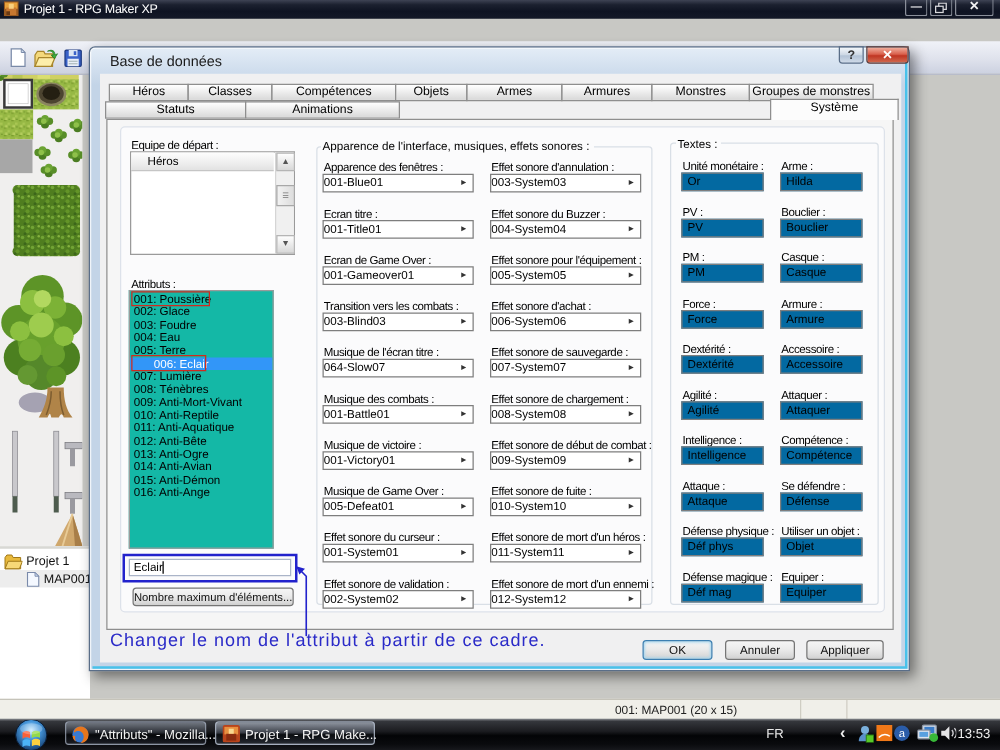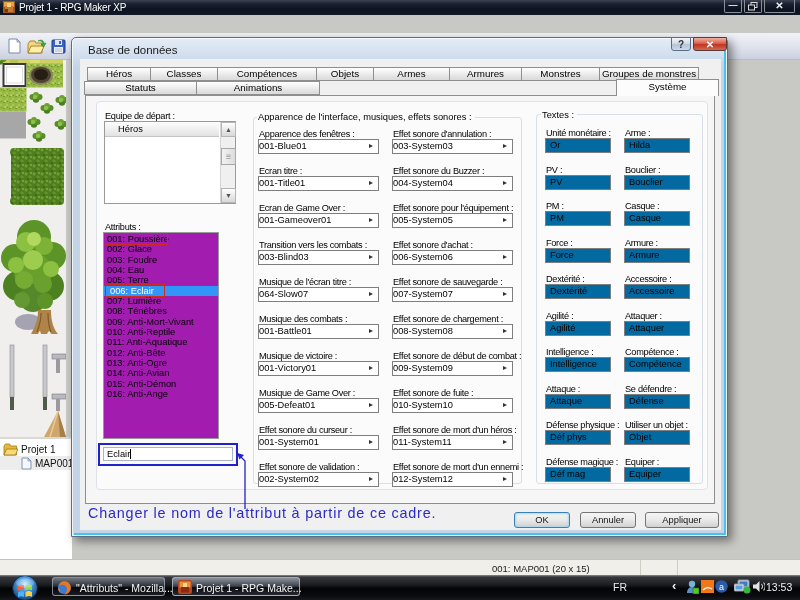--- a/index.html
+++ b/index.html
@@ -267,44 +267,45 @@
     <div class="lbl" style="left:25px;top:52px;z-index:4">Equipe de départ :</div>
     <div class="ab" style="left:24px;top:62px;width:132px;height:83px;background:#fff;border:1px solid #9a9a9a;z-index:4">
       <div class="ab" style="left:0;top:0;width:114px;height:15px;background:linear-gradient(#fdfdfd,#eee 60%,#e2e2e2);border-bottom:1px solid #c5c5c5;font-size:9.3px;padding-left:13px;line-height:15px">Héros</div>
       <div class="ab" style="left:115px;top:0;width:15px;height:81px;background:#f0f0f0;border-left:1px solid #d5d5d5">
         <div class="ab" style="left:0;top:0;width:15px;height:15px;background:linear-gradient(#fefefe,#d8d8d8);border:1px solid #b5b5b5;font-size:7px;text-align:center;line-height:14px;color:#555">▲</div>
         <div class="ab" style="left:0;top:26px;width:15px;height:17px;background:linear-gradient(90deg,#f2f2f2,#ddd);border:1px solid #a8a8a8;font-size:6px;text-align:center;line-height:16px;color:#777">☰</div>
         <div class="ab" style="left:0;top:66px;width:15px;height:15px;background:linear-gradient(#fefefe,#d8d8d8);border:1px solid #b5b5b5;font-size:7px;text-align:center;line-height:14px;color:#555">▼</div>
       </div>
     </div>
     <div class="lbl" style="left:25px;top:163px;z-index:4">Attributs :</div>
-    <div class="ab" style="left:23px;top:173px;width:116px;height:207px;background:#a21caf;border:1px solid #9a9a9a;z-index:4;font-size:9.3px;line-height:10.2px;overflow:hidden">
+    <div class="ab" style="left:23px;top:173px;width:116px;height:207px;background:#14b8a6;border:1px solid #9a9a9a;z-index:4;font-size:9.3px;line-height:10.2px;overflow:hidden">
           <div style="padding-top:1px">
             <div style="height:10.35px;padding-left:3px">001: Poussière</div>
             <div style="height:10.35px;padding-left:3px">002: Glace</div>
             <div style="height:10.35px;padding-left:3px">003: Foudre</div>
             <div style="height:10.35px;padding-left:3px">004: Eau</div>
             <div style="height:10.35px;padding-left:3px">005: Terre</div>
-            <div style="height:10.35px;background:#3296f8;color:#fff;padding-left:6px">006: Eclair</div>
+            <div style="height:10.35px;background:#3296f8;color:#fff;padding-left:19px">006: Eclair</div>
             <div style="height:10.35px;padding-left:3px">007: Lumière</div>
             <div style="height:10.35px;padding-left:3px">008: Ténèbres</div>
             <div style="height:10.35px;padding-left:3px">009: Anti-Mort-Vivant</div>
             <div style="height:10.35px;padding-left:3px">010: Anti-Reptile</div>
             <div style="height:10.35px;padding-left:3px">011: Anti-Aquatique</div>
             <div style="height:10.35px;padding-left:3px">012: Anti-Bête</div>
             <div style="height:10.35px;padding-left:3px">013: Anti-Ogre</div>
             <div style="height:10.35px;padding-left:3px">014: Anti-Avian</div>
             <div style="height:10.35px;padding-left:3px">015: Anti-Démon</div>
             <div style="height:10.35px;padding-left:3px">016: Anti-Ange</div>
           </div>
         </div>
     <div class="ab" style="left:25px;top:173.5px;width:63px;height:12.5px;border:1.5px solid #d02a1e;z-index:5"></div>
     <div class="ab" style="left:25px;top:225.3px;width:60px;height:12.5px;border:1.5px solid #d02a1e;z-index:5"></div>
     <div class="ab" style="left:18px;top:383.5px;width:140px;height:23px;border:2px solid #2222cc;z-index:5"></div>
     <div class="ab" style="left:23px;top:388px;width:130px;height:14px;background:#fff;border:1px solid #aab4c8;z-index:6;font-size:9.3px;line-height:12px;padding-left:3px">Eclair<span style="border-left:1px solid #000;margin-left:0px"></span></div>
+    <div class="btn" style="left:26px;top:411px;width:129px;height:15px;line-height:14px;z-index:4;font-size:9px">Nombre maximum d'éléments...</div>
     <fieldset class="ab" style="left:173px;top:53px;width:269px;height:372px;border:1px solid #d9dfe6;border-radius:3px;z-index:4">
           <legend style="font-size:9.3px;margin-left:3px;padding:0 3px 0 1px;color:#000;white-space:nowrap">Apparence de l'interface, musiques, effets sonores :</legend>
         </fieldset>
     <div class="lbl" style="left:179px;top:70px;z-index:5">Apparence des fenêtres :</div>
     <div class="cmb" style="left:178px;top:80px;z-index:5">001-Blue01<b></b></div>
     <div class="lbl" style="left:313px;top:70px;z-index:5">Effet sonore d'annulation :</div>
     <div class="cmb" style="left:312px;top:80px;z-index:5">003-System03<b></b></div>
     <div class="lbl" style="left:179px;top:107px;z-index:5">Ecran titre :</div>
     <div class="cmb" style="left:178px;top:117px;z-index:5">001-Title01<b></b></div>
     <div class="lbl" style="left:313px;top:107px;z-index:5">Effet sonore du Buzzer :</div>
@@ -384,16 +385,16 @@
     <div class="tf" style="left:465px;top:407.5px;z-index:5">Déf mag</div>
     <div class="lbl" style="left:545px;top:397.5px;z-index:5">Equiper :</div>
     <div class="tf" style="left:544px;top:407.5px;z-index:5">Equiper</div>
     <svg class="ab" style="left:155px;top:390px;z-index:7" width="15" height="60">
           <path d="M10 60 L10 12 L3 5" stroke="#2222cc" stroke-width="1.3" fill="none"></path>
           <path d="M2 4 l7 2 -4.5 4.5 z" fill="#2222cc"></path>
         </svg>
     <div class="ab" style="left:8px;top:446px;font-size:14.4px;letter-spacing:0.8px;color:#2a2ac8;white-space:nowrap;z-index:4">Changer le nom de l'attribut à partir de ce cadre.</div>
     <div class="btn" style="left:434px;top:453px;width:56px;height:16px;line-height:15px;border:1px solid #3c7fb1;box-shadow:inset 0 0 2px 1px #a8d8f0">OK</div>
     <div class="btn" style="left:500px;top:453px;width:56px;height:16px;line-height:15px">Annuler</div>
-    <div class="btn" style="left:565px;top:453px;width:74px;height:16px;line-height:15px">Appliquer</div>
+    <div class="btn" style="left:565px;top:453px;width:62px;height:16px;line-height:15px">Appliquer</div>
   </div>
 </div>
 
 </div>
 </body></html>

